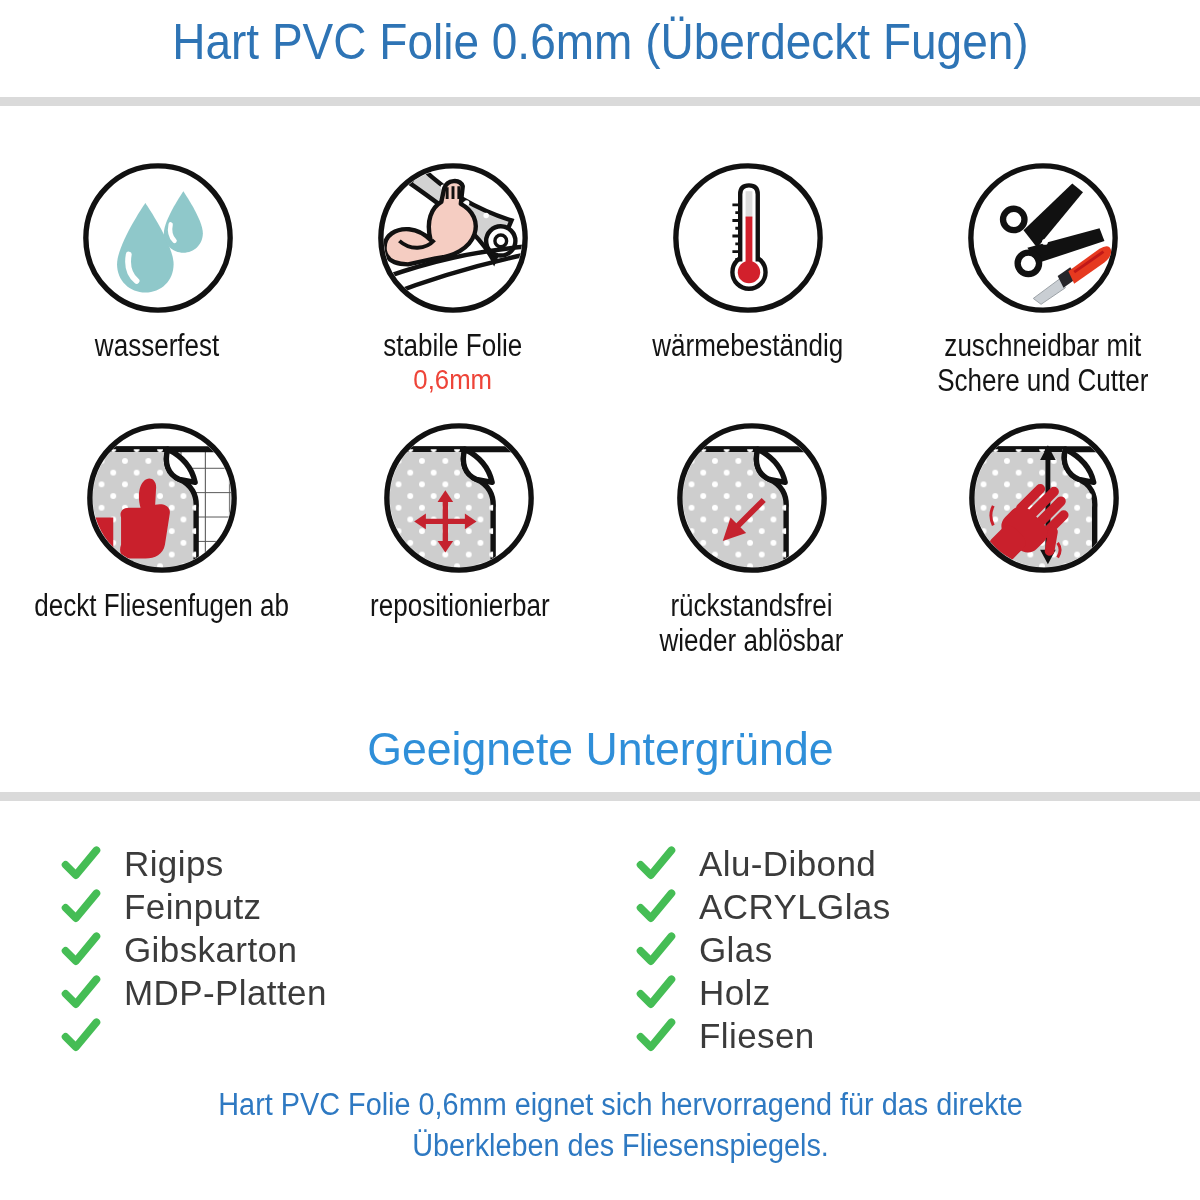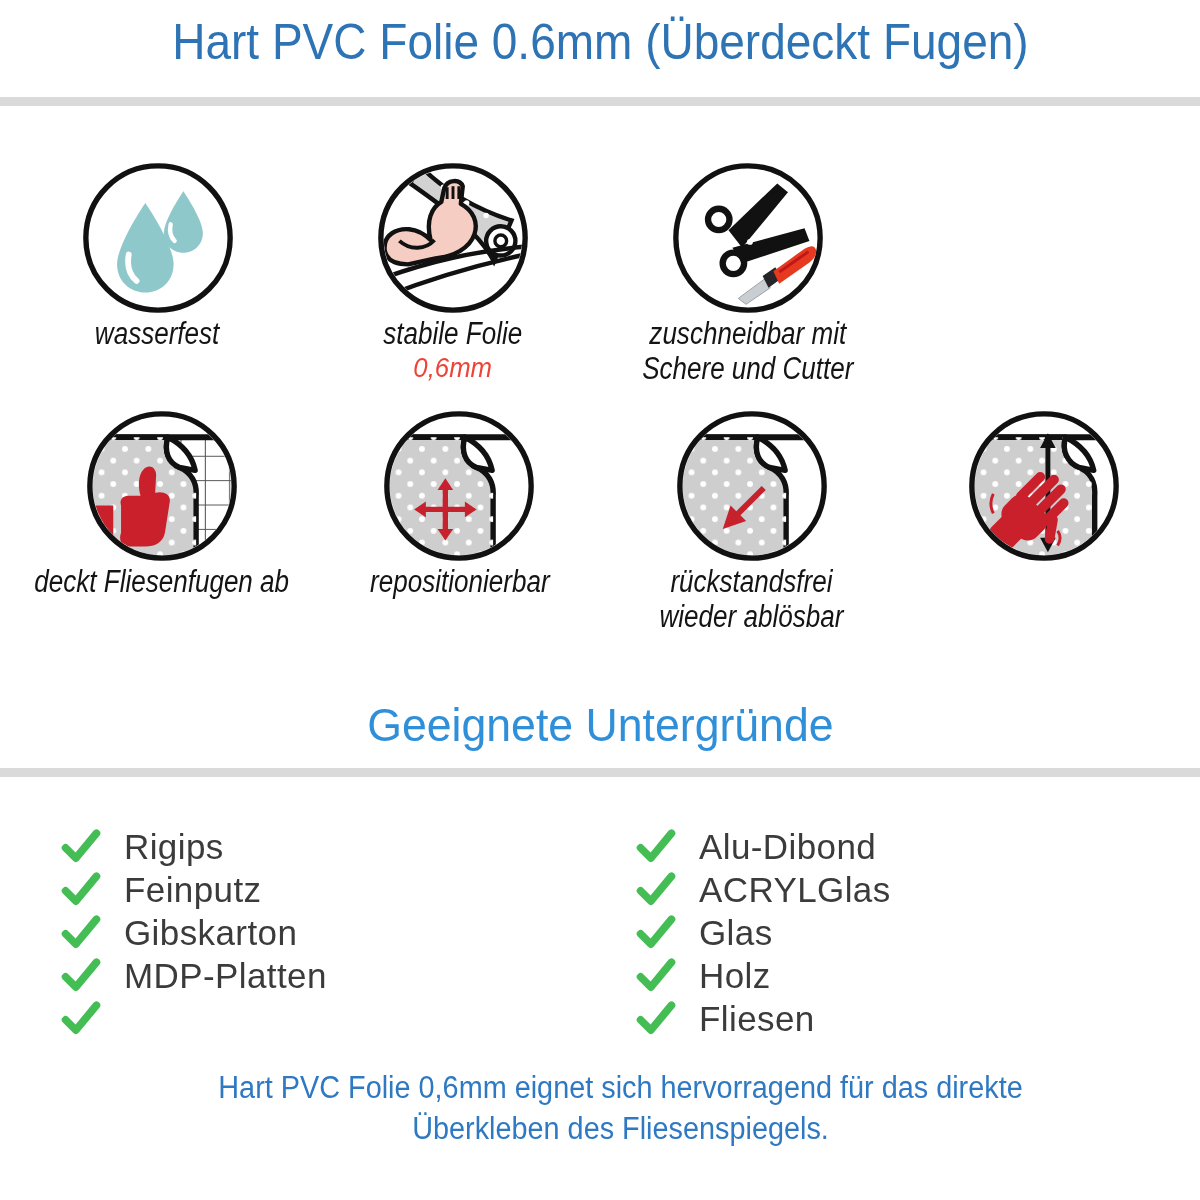--- a/index.html
+++ b/index.html
@@ -13,33 +13,33 @@
   .divider{width:1200px;height:9px;background:#DADADA;}
   .divider.d1{margin-top:28px;}
   .divider.d2{margin-top:18px;}
 
   
   .features{width:1180px;margin:0 auto;display:grid;grid-template-columns:repeat(4,1fr);}
   .features.row1{margin-top:54px;}
   .features.row2{margin-top:22px;}
   .cell{display:flex;flex-direction:column;align-items:center;}
   .icon-wrap{width:156px;height:156px;display:block;}
-  .cap{text-align:center;font-style:italic;}
+  .cap{margin-top:12px;text-align:center;}
   .cap-line{display:block;font-size:31px;line-height:35px;color:#141414;
             transform:scaleX(0.84);transform-origin:50% 50%;white-space:nowrap;}
   .cap-sub{display:block;font-size:28px;line-height:34px;color:#EE4438;
            transform:scaleX(0.92);transform-origin:50% 50%;white-space:nowrap;}
 
   
   .heading-wrap{text-align:center;margin-top:66px;}
   .heading{font-size:46px;line-height:1.1;color:#2F8FD9;font-weight:400;
            display:inline-block;transform:scaleX(0.97);transform-origin:50% 50%;white-space:nowrap;}
 
   
-  .surfaces{display:flex;width:1120px;margin:12px auto;padding-top:40px;}
+  .surfaces{display:flex;width:1120px;margin:5px auto;padding-top:40px;}
   .col{display:flex;flex-direction:column;gap:7px;}
   .col-left{width:580px;padding-left:20px;box-sizing:border-box;}
   .col-right{padding-left:15px;}
   .s-item{display:flex;align-items:center;height:36px;}
   .check{width:42px;height:36px;display:inline-block;margin-right:22px;flex:0 0 auto;}
   .s-label{font-size:35px;color:#3B3B3B;letter-spacing:0.4px;white-space:nowrap;}
 
   
   .footer{text-align:center;margin-top:30px;padding-left:41px;}
   .f-line{display:block;font-size:31px;line-height:41px;color:#2E79C2;
@@ -96,20 +96,38 @@
         <circle cx="80" cy="80" r="74" fill="none" stroke="#111" stroke-width="5.5"></circle>
       </svg>
     </span>
     <div class="cap">
       <span class="cap-line">stabile Folie</span>
       <span class="cap-line"></span>
       <span class="cap-sub">0,6mm</span>
     </div>
   </div>
 
+  <div class="cell">
+    <span class="icon-wrap">
+      <svg width="156" height="156" viewBox="0 0 160 160">
+        <circle cx="80" cy="80" r="74" fill="#fff" stroke="#111" stroke-width="5.5"></circle>
+        <path d="M64 46 H73 M67 54 H73 M64 62 H73 M67 70 H73 M64 78 H73 M67 86 H73 M64 94 H73 M67 102 H73" stroke="#111" stroke-width="3"></path>
+        <circle cx="81" cy="115" r="17" fill="#fff" stroke="#111" stroke-width="4.5"></circle>
+        <path d="M72 104 V35 Q72 26 81 26 Q90 26 90 35 V104" fill="#fff" stroke="#111" stroke-width="4.5"></path>
+        <rect x="77.5" y="32" width="7" height="28" fill="#DCDCDC"></rect>
+        <rect x="77.5" y="58" width="7" height="50" fill="#D2202C"></rect>
+        <circle cx="81" cy="115" r="11.5" fill="#D2202C"></circle>
+      </svg>
+    </span>
+    <div class="cap">
+      <span class="cap-line">wärmebeständig</span>
+      <span class="cap-line"></span>
+      <span class="cap-sub"></span>
+    </div>
+  </div>
 
   <div class="cell">
     <span class="icon-wrap">
       <svg width="156" height="156" viewBox="0 0 160 160">
         <circle cx="80" cy="80" r="74" fill="#fff" stroke="#111" stroke-width="5.5"></circle>
         <polygon points="60,72 110,24 121,33 74,90" fill="#111"></polygon>
         <polygon points="64,90 138,70 143,83 74,106" fill="#111"></polygon>
         <circle cx="50" cy="61" r="11" fill="none" stroke="#111" stroke-width="6.5"></circle>
         <circle cx="65" cy="106" r="11" fill="none" stroke="#111" stroke-width="6.5"></circle>
         <circle cx="82" cy="84" r="3" fill="#fff"></circle>

